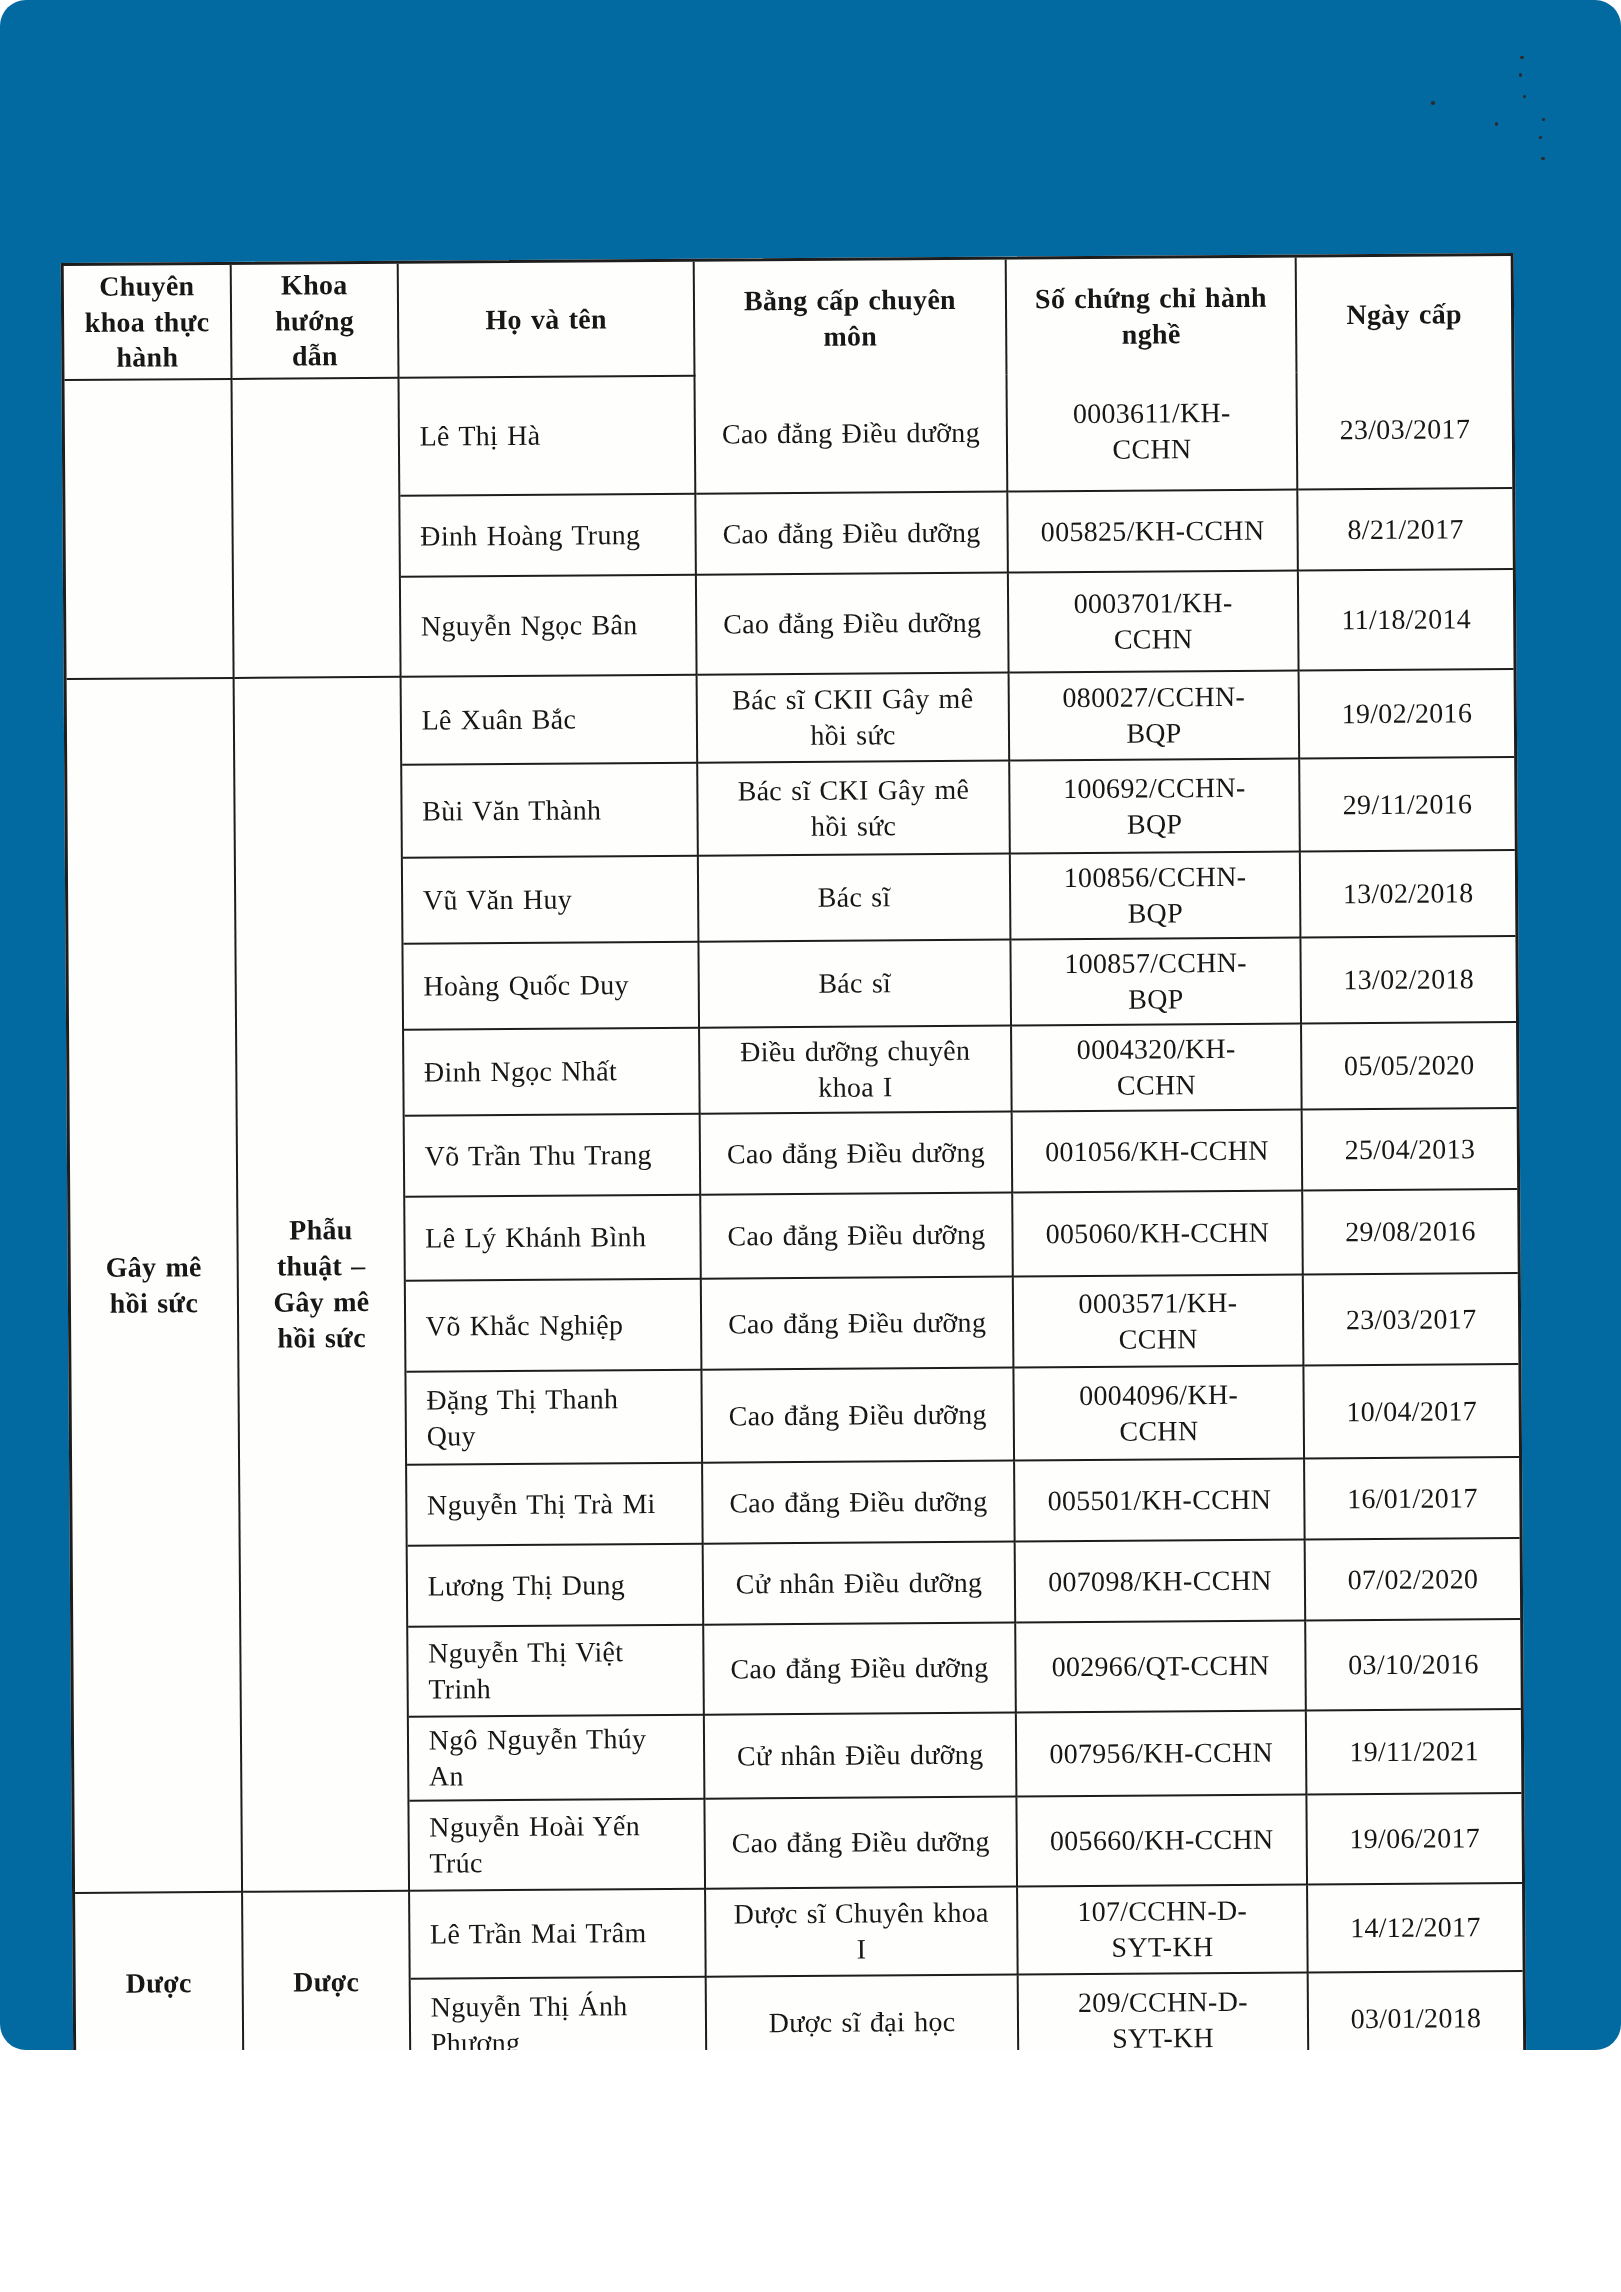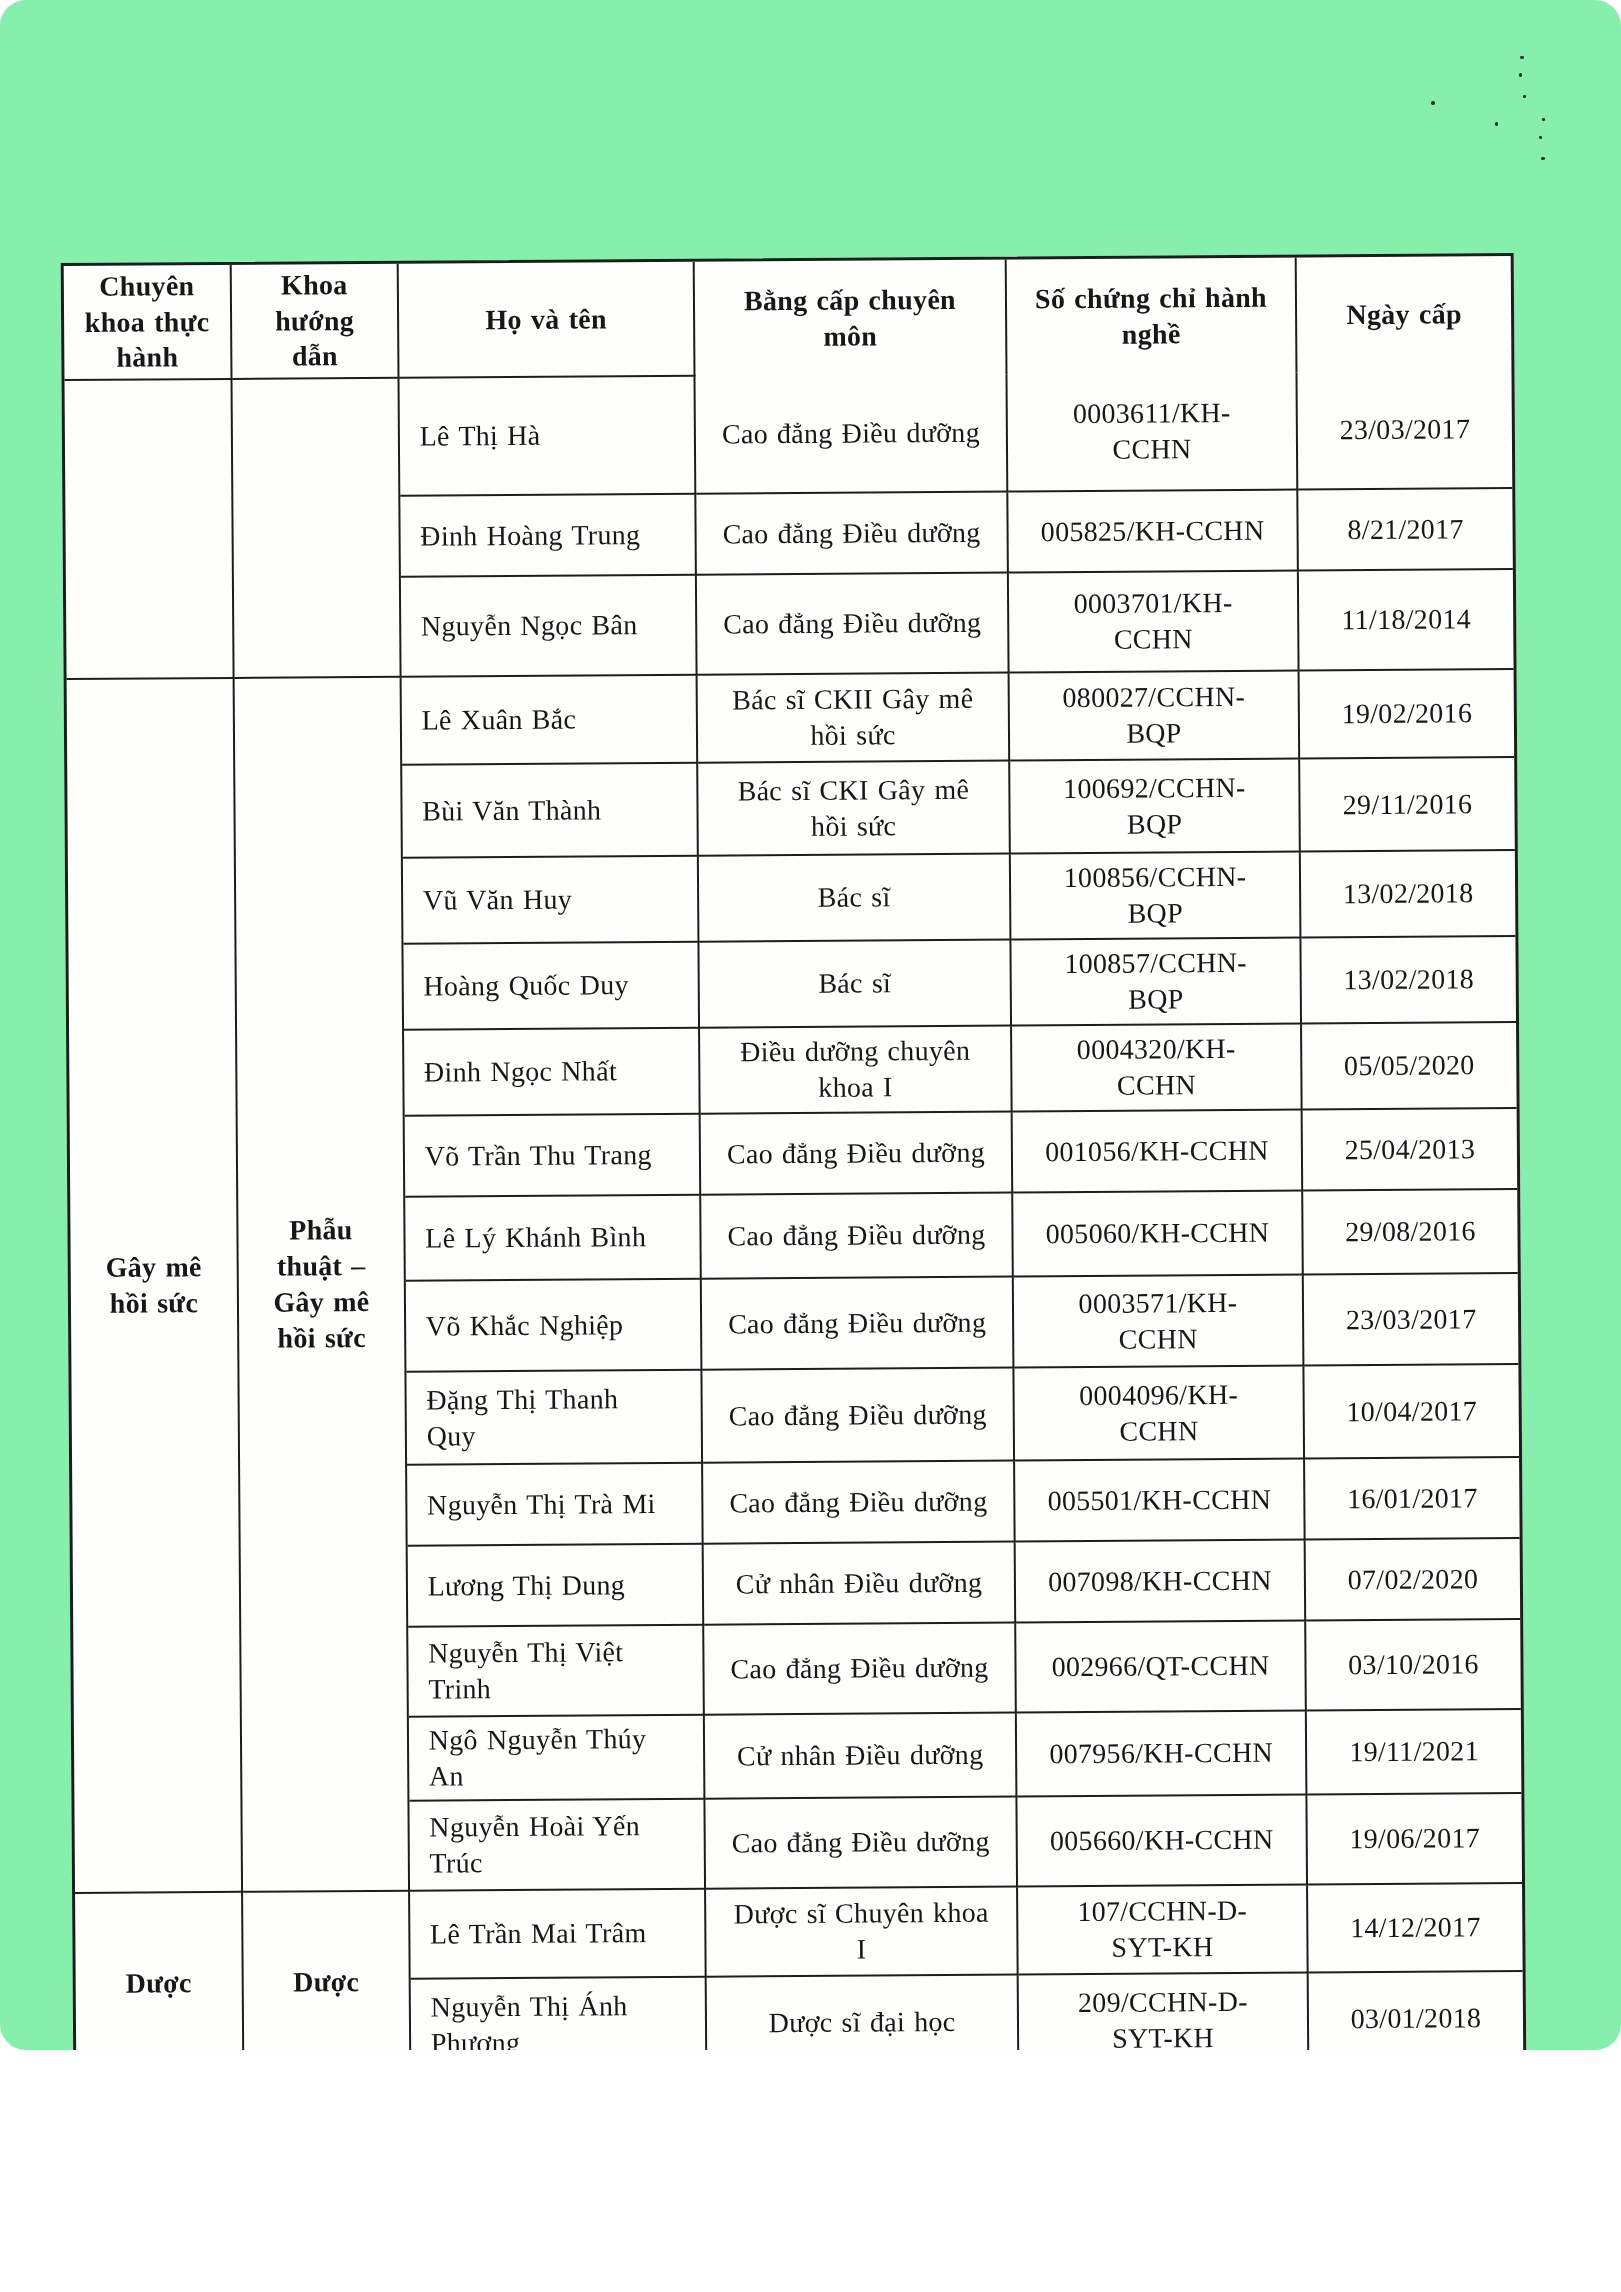--- a/index.html
+++ b/index.html
@@ -1,19 +1,19 @@
 <!DOCTYPE html>
 <html lang="vi" style="font-size:14.3px"><head>
 <meta charset="utf-8">
 <style>
   html,body{margin:0;padding:0;background:#ffffff;}
   .sheet{
     position:relative;
     width:1621px;height:2050px;
-    background:#86efac;
+    background:#0369a1;
     overflow:hidden;
     font-family:"Liberation Serif","DejaVu Serif",serif;
     color:#171717;
     border-radius:26px;
   }
   .practitioner-table{
     position:absolute;left:67px;top:258px;
     width:1447px;
     display:grid;
     grid-template-columns:168px 167px 296px 312px 290px 214px;

